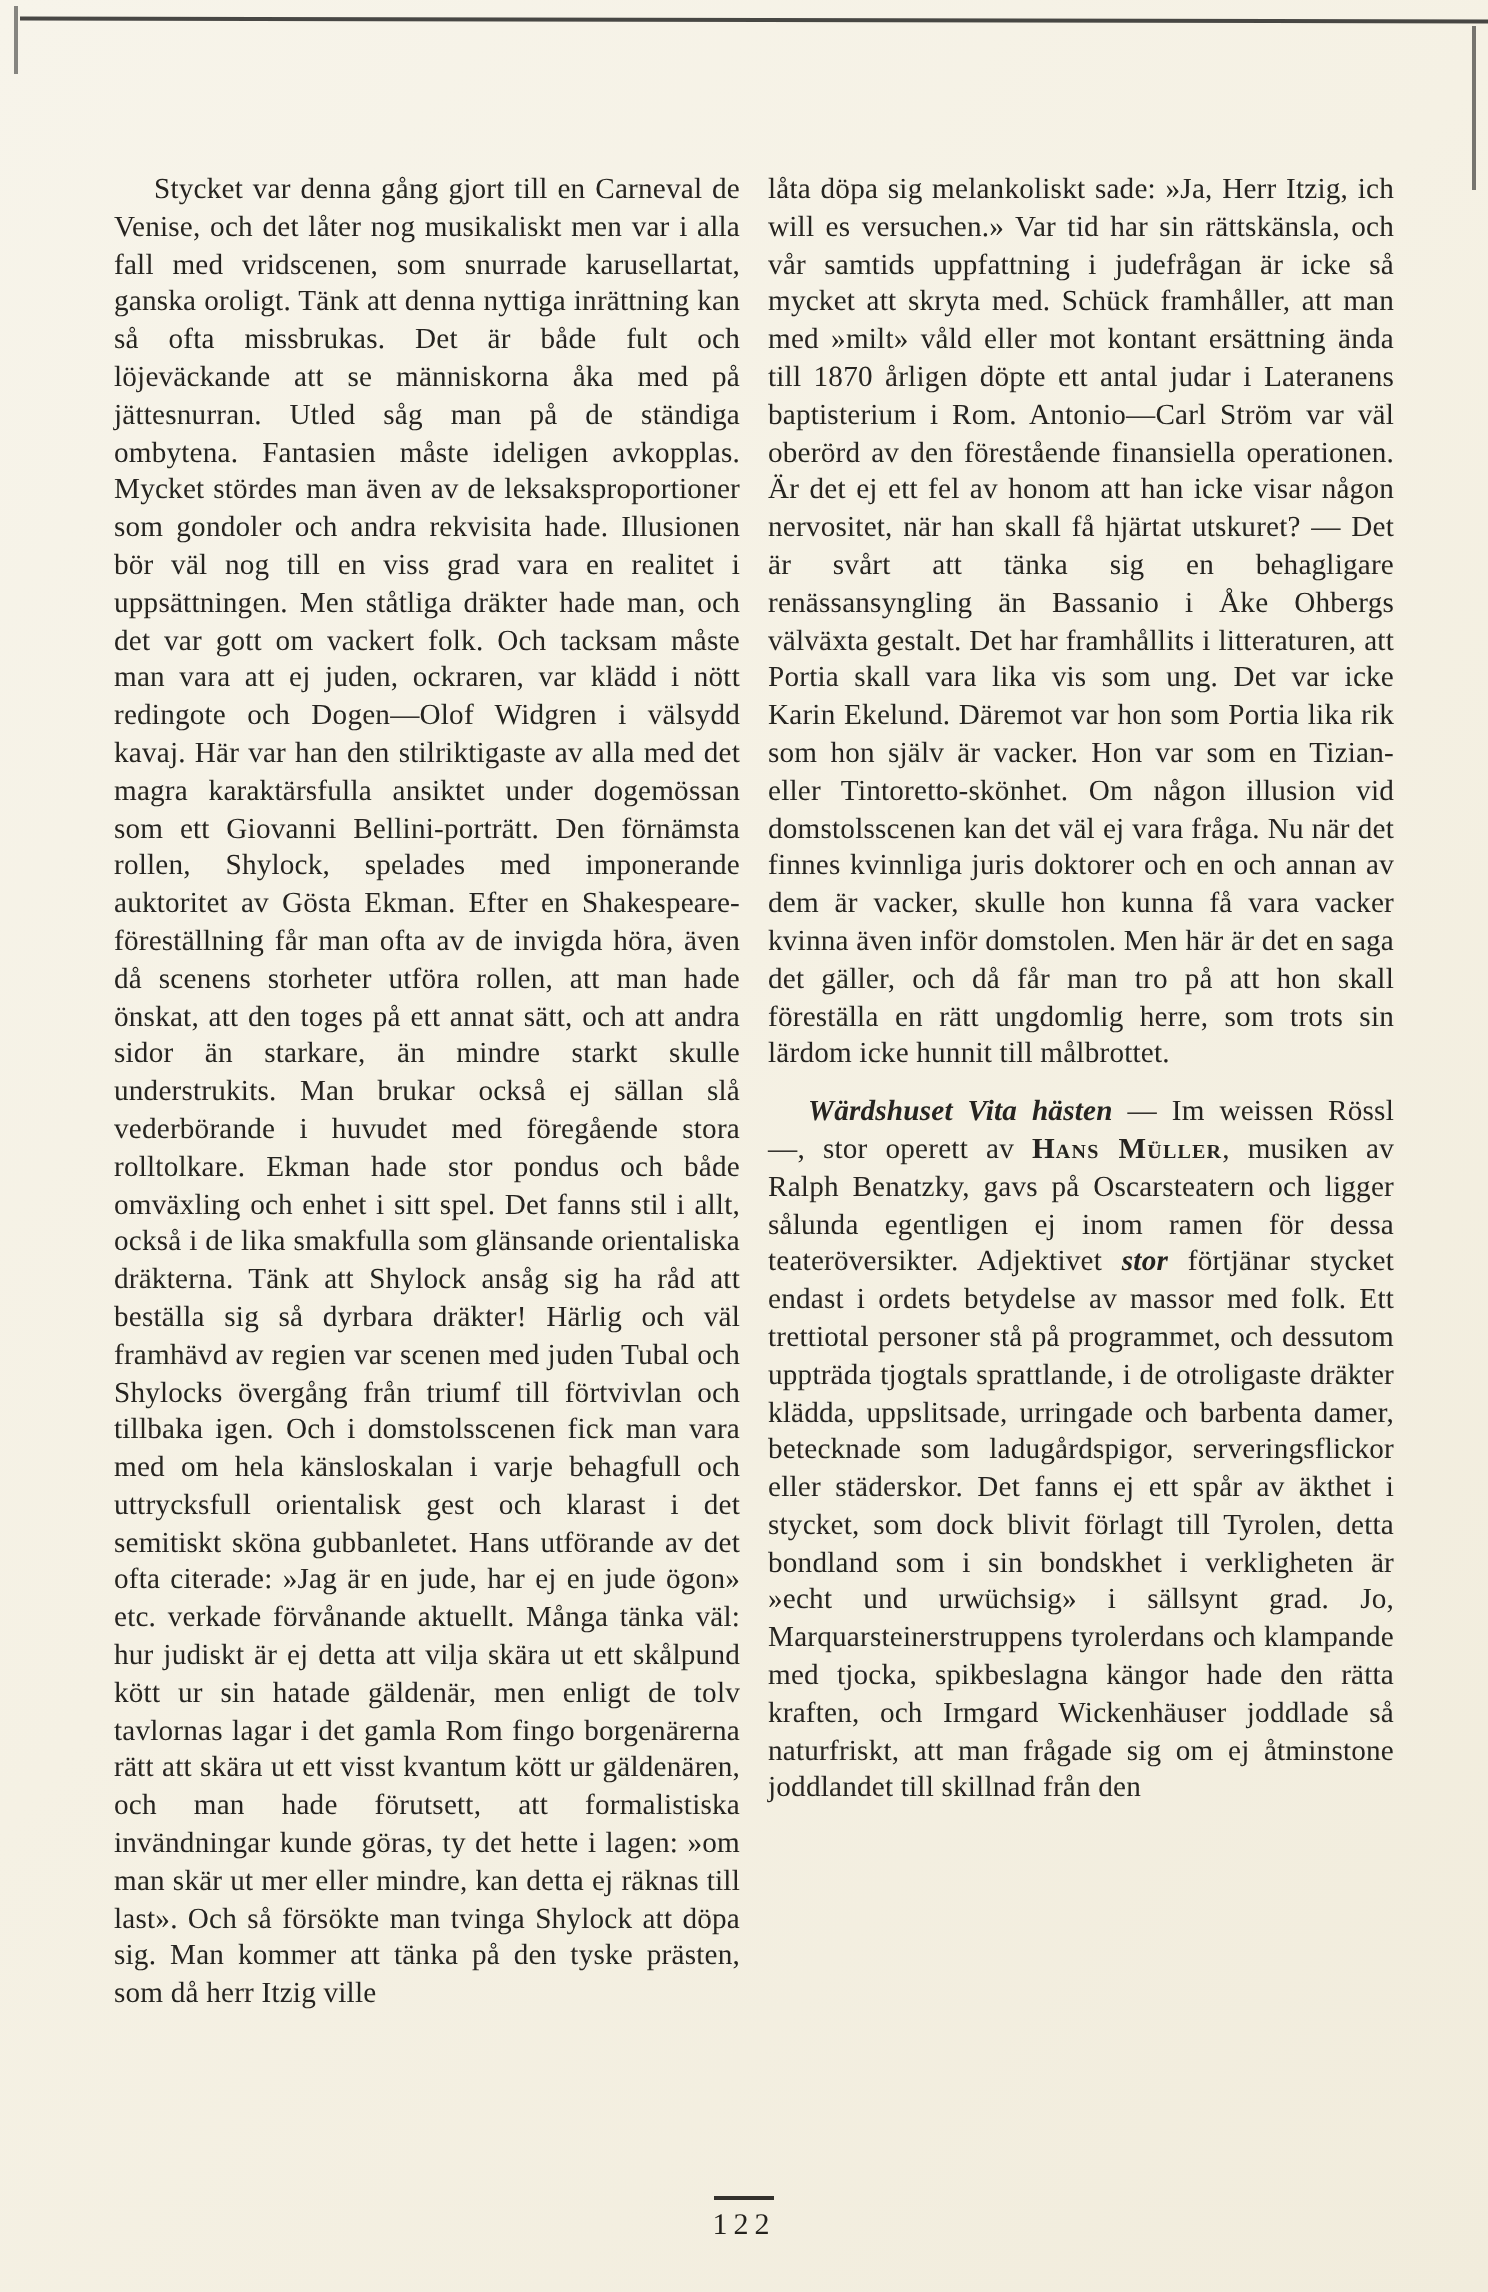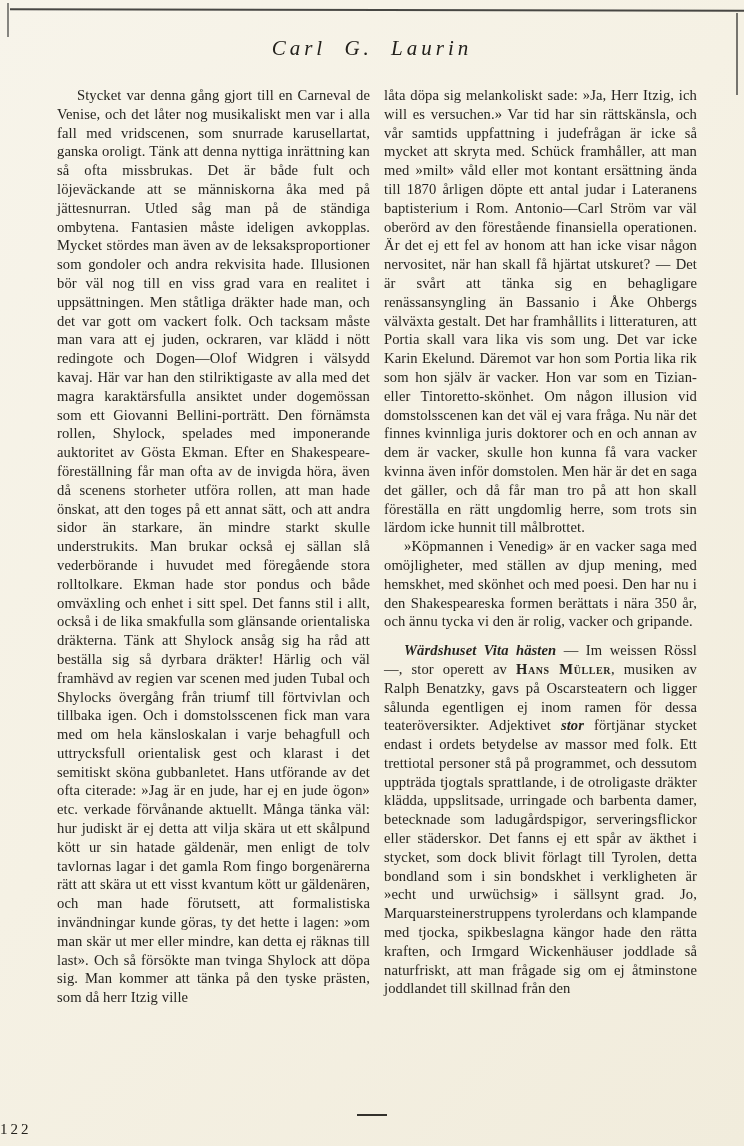--- a/index.html
+++ b/index.html
@@ -63,24 +63,24 @@
     letter-spacing: 0.1px;
     hyphens: auto;
     -webkit-hyphens: auto;
   }
   .indent { text-indent: 20px; }
   .p-gap { margin-top: 10px !important; }
   .italic { font-style: italic; font-weight: bold; }
   .smallcaps { font-variant: small-caps; letter-spacing: 0.6px; font-weight: bold; }
   .footer {
     position: absolute;
-    bottom: 8px;
+    bottom: 24px;
     left: 0;
     width: 100%;
-    text-align: left;
+    text-align: center;
   }
   .footer-rule {
     width: 30px;
     height: 2px;
     margin: 0 auto 5px auto;
     background: #33312c;
   }
   .page-number {
     font-size: 15px;
     letter-spacing: 3px;
@@ -89,29 +89,27 @@
 </style>
 </head>
 <body>
 
 <div class="page">
 
   <div class="scan-top"></div>
   <div class="scan-left"></div>
   <div class="scan-right"></div>
 
-  <h1 class="running-header">Carl G. Laurin</h1>
 
   <div class="columns">
     <div class="col">
       <p class="indent">Stycket var denna gång gjort till en Carneval de Venise, och det låter nog musikaliskt men var i alla fall med vridscenen, som snurrade karusellartat, ganska oroligt. Tänk att denna nyttiga inrättning kan så ofta missbrukas. Det är både fult och löjeväckande att se människorna åka med på jättesnurran. Utled såg man på de ständiga ombytena. Fantasien måste ideligen avkopplas. Mycket stördes man även av de leksaksproportioner som gondoler och andra rekvisita hade. Illusionen bör väl nog till en viss grad vara en realitet i uppsättningen. Men ståtliga dräkter hade man, och det var gott om vackert folk. Och tacksam måste man vara att ej juden, ockraren, var klädd i nött redingote och Dogen—Olof Widgren i välsydd kavaj. Här var han den stilriktigaste av alla med det magra karaktärsfulla ansiktet under dogemössan som ett Giovanni Bellini-porträtt. Den förnämsta rollen, Shylock, spelades med imponerande auktoritet av Gösta Ekman. Efter en Shakespeare-föreställning får man ofta av de invigda höra, även då scenens storheter utföra rollen, att man hade önskat, att den toges på ett annat sätt, och att andra sidor än starkare, än mindre starkt skulle understrukits. Man brukar också ej sällan slå vederbörande i huvudet med föregående stora rolltolkare. Ekman hade stor pondus och både omväxling och enhet i sitt spel. Det fanns stil i allt, också i de lika smakfulla som glänsande orientaliska dräkterna. Tänk att Shylock ansåg sig ha råd att beställa sig så dyrbara dräkter! Härlig och väl framhävd av regien var scenen med juden Tubal och Shylocks övergång från triumf till förtvivlan och tillbaka igen. Och i domstolsscenen fick man vara med om hela känsloskalan i varje behagfull och uttrycksfull orientalisk gest och klarast i det semitiskt sköna gubbanletet. Hans utförande av det ofta citerade: »Jag är en jude, har ej en jude ögon» etc. verkade förvånande aktuellt. Många tänka väl: hur judiskt är ej detta att vilja skära ut ett skålpund kött ur sin hatade gäldenär, men enligt de tolv tavlornas lagar i det gamla Rom fingo borgenärerna rätt att skära ut ett visst kvantum kött ur gäldenären, och man hade förutsett, att formalistiska invändningar kunde göras, ty det hette i lagen: »om man skär ut mer eller mindre, kan detta ej räknas till last». Och så försökte man tvinga Shylock att döpa sig. Man kommer att tänka på den tyske prästen, som då herr Itzig ville</p>
     </div>
     <div class="col">
       <p>låta döpa sig melankoliskt sade: »Ja, Herr Itzig, ich will es versuchen.» Var tid har sin rättskänsla, och vår samtids uppfattning i judefrågan är icke så mycket att skryta med. Schück framhåller, att man med »milt» våld eller mot kontant ersättning ända till 1870 årligen döpte ett antal judar i Lateranens baptisterium i Rom. Antonio—Carl Ström var väl oberörd av den förestående finansiella operationen. Är det ej ett fel av honom att han icke visar någon nervositet, när han skall få hjärtat utskuret? — Det är svårt att tänka sig en behagligare renässansyngling än Bassanio i Åke Ohbergs välväxta gestalt. Det har framhållits i litteraturen, att Portia skall vara lika vis som ung. Det var icke Karin Ekelund. Däremot var hon som Portia lika rik som hon själv är vacker. Hon var som en Tizian- eller Tintoretto-skönhet. Om någon illusion vid domstolsscenen kan det väl ej vara fråga. Nu när det finnes kvinnliga juris doktorer och en och annan av dem är vacker, skulle hon kunna få vara vacker kvinna även inför domstolen. Men här är det en saga det gäller, och då får man tro på att hon skall föreställa en rätt ungdomlig herre, som trots sin lärdom icke hunnit till målbrottet.</p>
-      <p class="indent">»Köpmannen i Venedig» är en vacker saga med omöjligheter, med ställen av djup mening, med hemskhet, med skönhet och med poesi. Den har nu i den Shakespeareska formen berättats i nära 350 år, och ännu tycka vi den är rolig, vacker och gripande.</p>
       <p class="indent p-gap"><span class="italic">Wärdshuset Vita hästen</span><span> — Im weissen Rössl —, stor operett av </span><span class="smallcaps">Hans Müller</span><span>, musiken av Ralph Benatzky, gavs på Oscarsteatern och ligger sålunda egentligen ej inom ramen för dessa teateröversikter. Adjektivet </span><span class="italic">stor</span><span> förtjänar stycket endast i ordets betydelse av massor med folk. Ett trettiotal personer stå på programmet, och dessutom uppträda tjogtals sprattlande, i de otroligaste dräkter klädda, uppslitsade, urringade och barbenta damer, betecknade som ladugårdspigor, serveringsflickor eller städerskor. Det fanns ej ett spår av äkthet i stycket, som dock blivit förlagt till Tyrolen, detta bondland som i sin bondskhet i verkligheten är »echt und urwüchsig» i sällsynt grad. Jo, Marquarsteinerstruppens tyrolerdans och klampande med tjocka, spikbeslagna kängor hade den rätta kraften, och Irmgard Wickenhäuser joddlade så naturfriskt, att man frågade sig om ej åtminstone joddlandet till skillnad från den</span></p>
     </div>
   </div>
 
   <div class="footer">
     <div class="footer-rule"></div>
     <div class="page-number">122</div>
   </div>
 
 </div>

